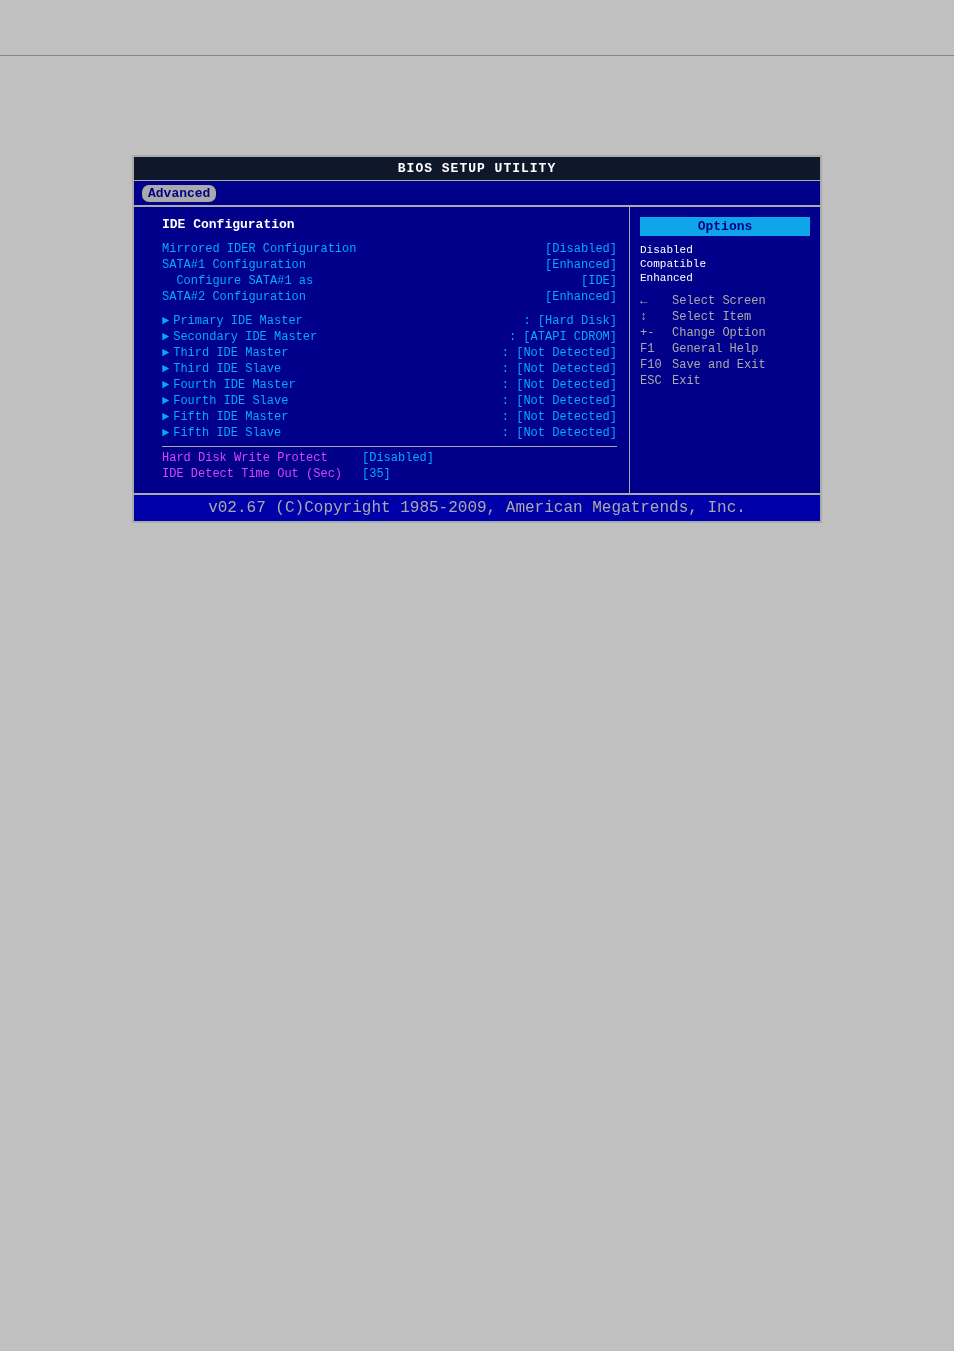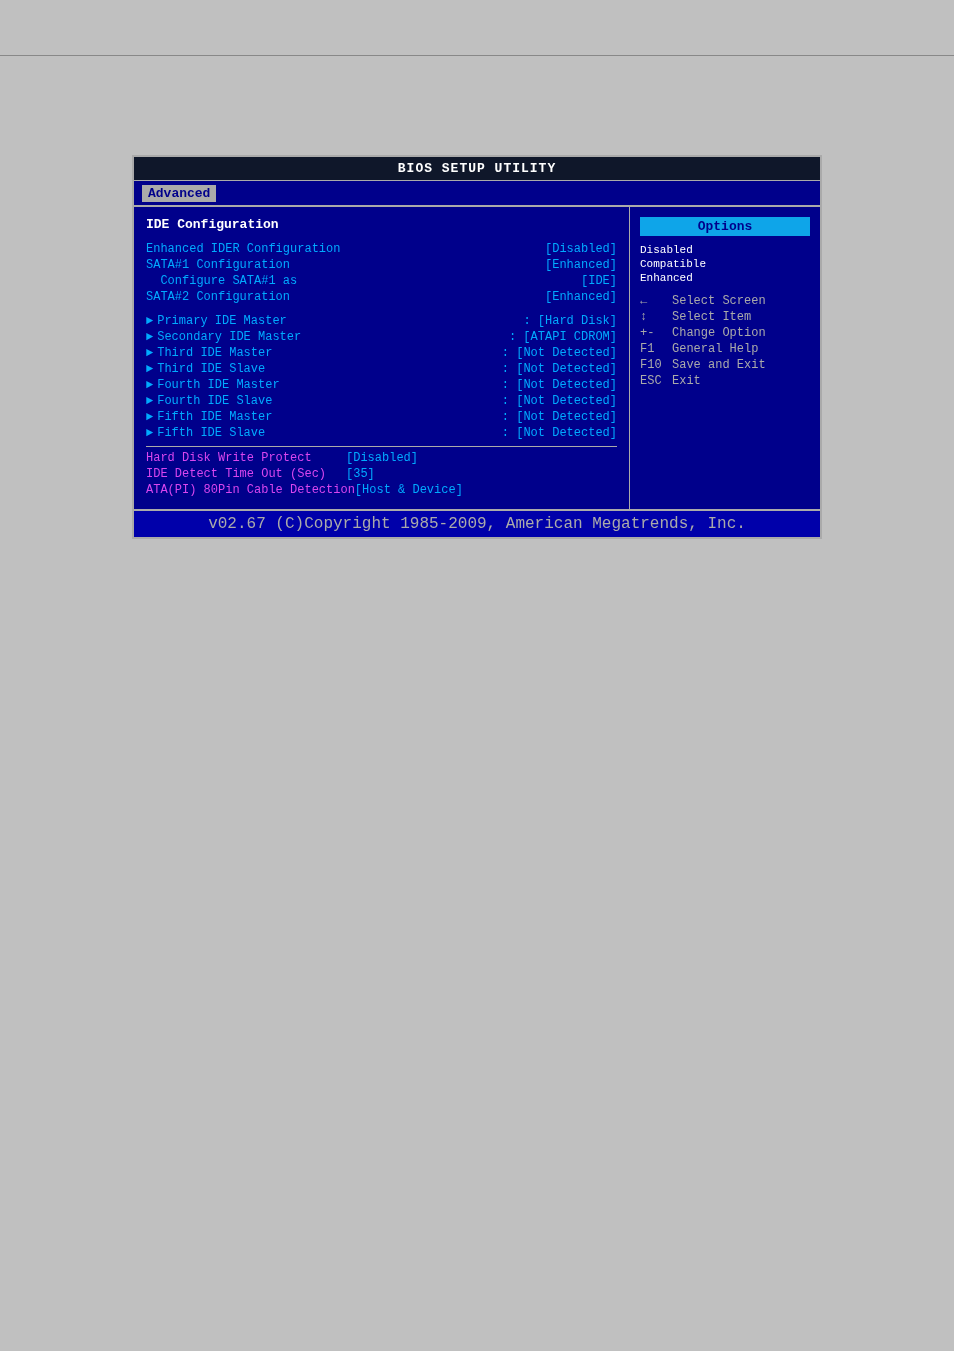--- a/index.html
+++ b/index.html
@@ -37,25 +37,27 @@
       border-bottom: 2px solid #aaaaaa;
     }
 
     .menu-item-active {
       background: #aaaaaa;
       color: #00008b;
       padding: 1px 6px;
       font-size: 13px;
       display: inline-block;
       font-weight: bold;
+      border-radius: 7px;
     }
 
     .bios-body {
       display: flex;
       background: #00008b;
+      padding-left: 16px;
     }
 
     .left-panel {
       flex: 1;
       padding: 10px 12px;
       border-right: 1px solid #aaaaaa;
     }
 
     .right-panel {
       width: 190px;
@@ -198,21 +200,21 @@
     </div>
 
     <div class="bios-body">
 
       <div class="left-panel">
 
         <div class="section-title">IDE Configuration</div>
 
         <div>
           <div class="config-row">
-            <span class="config-label">Enhanced IDER Configuration</span>
+            <span class="config-label">Mirrored IDER Configuration</span>
             <span class="config-value">[Disabled]</span>
           </div>
           <div class="config-row">
             <span class="config-label">SATA#1 Configuration</span>
             <span class="config-value">[Enhanced]</span>
           </div>
           <div class="config-row">
             <span class="config-label">&nbsp;&nbsp;Configure SATA#1 as</span>
             <span class="config-value">[IDE]</span>
           </div>
@@ -269,24 +271,20 @@
 
         <div class="bottom-section">
           <div class="bottom-row">
             <span class="bottom-label">Hard Disk Write Protect</span>
             <span class="bottom-value">[Disabled]</span>
           </div>
           <div class="bottom-row">
             <span class="bottom-label">IDE Detect Time Out (Sec)</span>
             <span class="bottom-value">[35]</span>
           </div>
-          <div class="bottom-row">
-            <span class="bottom-label">ATA(PI) 80Pin Cable Detection</span>
-            <span class="bottom-value">[Host &amp; Device]</span>
-          </div>
         </div>
 
       </div>
 
       <div class="right-panel">
 
         <div class="options-title">Options</div>
 
         <div>
           <div class="option-item white-text">Disabled</div>

